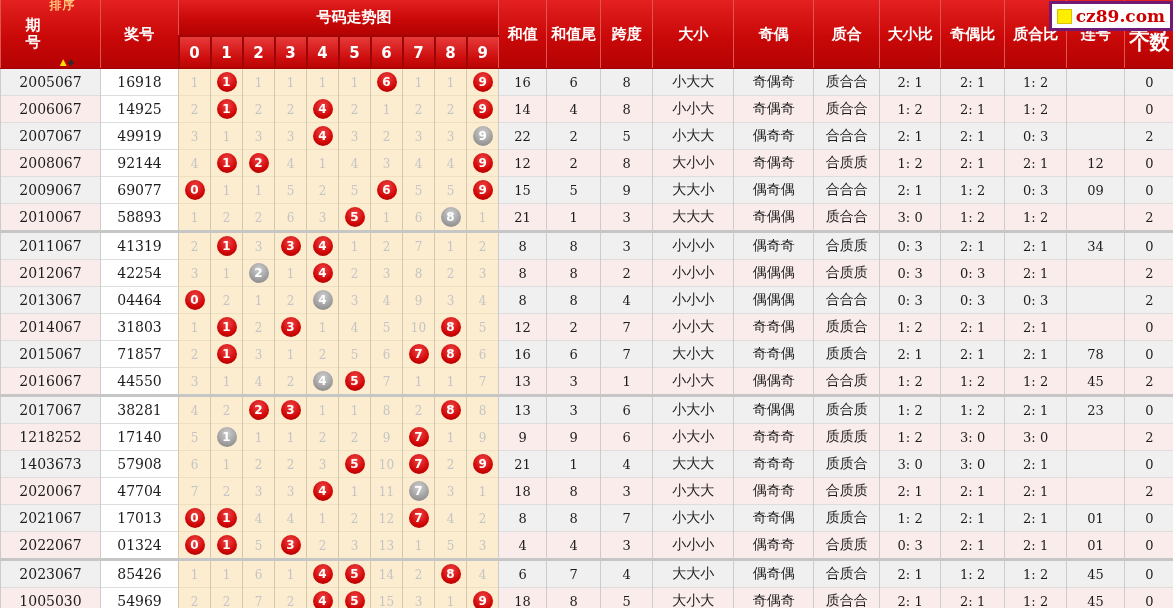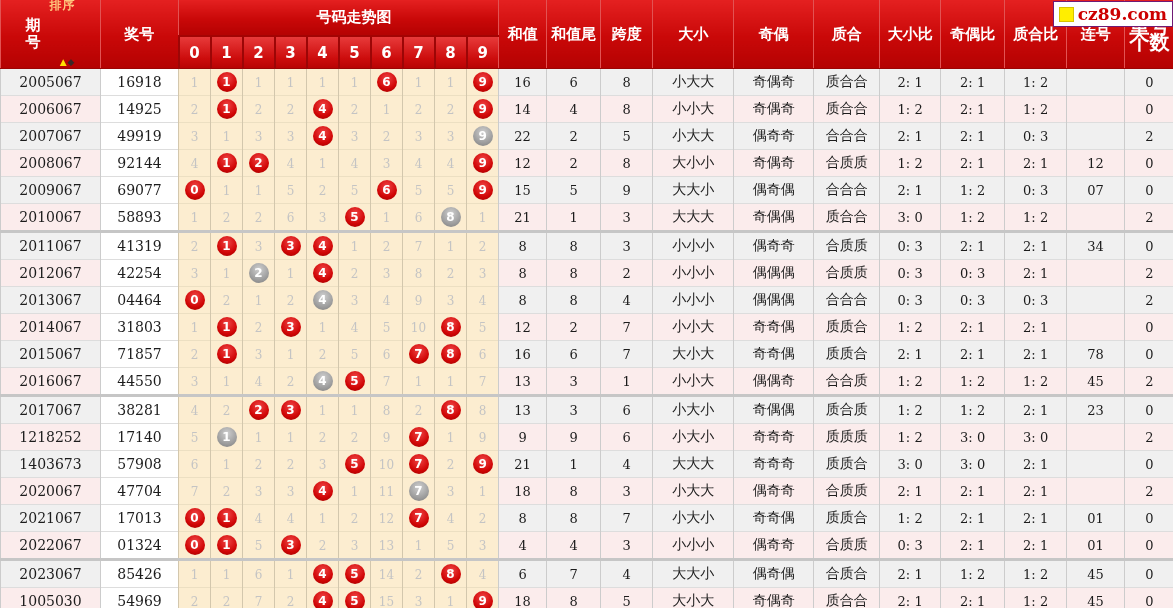--- a/index.html
+++ b/index.html
@@ -35,21 +35,21 @@
   .period,.prize,.num{font-family:"DejaVu Serif",serif;font-size:14px;}
   .num{font-size:13px;}
   .cn{font-size:14px;}
   .miss{font-family:"DejaVu Serif",serif;color:#c4c4c4;font-size:12px;}
   .ball{display:inline-block;width:20px;height:20px;line-height:20px;border-radius:50%;
     color:#fff;font-size:12px;font-weight:bold;text-align:center;font-family:"DejaVu Sans",sans-serif;}
   .ball.red{background:radial-gradient(circle at 50% 32%,#ef4444 0%,#d00505 62%,#970000 100%);}
   .ball.gray{background:radial-gradient(circle at 50% 32%,#cfcfcf 0%,#9d9d9d 62%,#7b7b7b 100%);}
   
   #watermark{position:absolute;top:1px;right:0;height:24px;background:#ffffff;
-    border:1px solid #701a75;display:flex;align-items:center;gap:4px;padding:0 5px 0 5px;z-index:9;}
+    border:3px solid #701a75;display:flex;align-items:center;gap:4px;padding:0 5px 0 5px;z-index:9;}
   .wm-square{width:13px;height:13px;background:#ffee00;border:1px solid #d6c400;}
   .wm-text{color:#cc0000;font-family:"DejaVu Serif",serif;font-weight:bold;font-size:17px;line-height:22px;}
 </style>
 </head>
 <body>
 
 <div id="wrap">
   <table>
     <colgroup>
       <col style="width:100px">
@@ -236,21 +236,21 @@
           <td class="trend"><span class="ball red">9</span></td>
           <td class="num">15</td>
           <td class="num">5</td>
           <td class="num">9</td>
           <td class="cn">大大小</td>
           <td class="cn">偶奇偶</td>
           <td class="cn">合合合</td>
           <td class="num">2: 1</td>
           <td class="num">1: 2</td>
           <td class="num">0: 3</td>
-          <td class="num">07</td>
+          <td class="num">09</td>
           <td class="num">0</td>
         </tr>
         <tr class="row-b">
           <td class="period">2010067</td>
           <td class="prize">58893</td>
           <td class="trend"><span class="miss">1</span></td>
           <td class="trend"><span class="miss">2</span></td>
           <td class="trend"><span class="miss">2</span></td>
           <td class="trend"><span class="miss">6</span></td>
           <td class="trend"><span class="miss">3</span></td>

